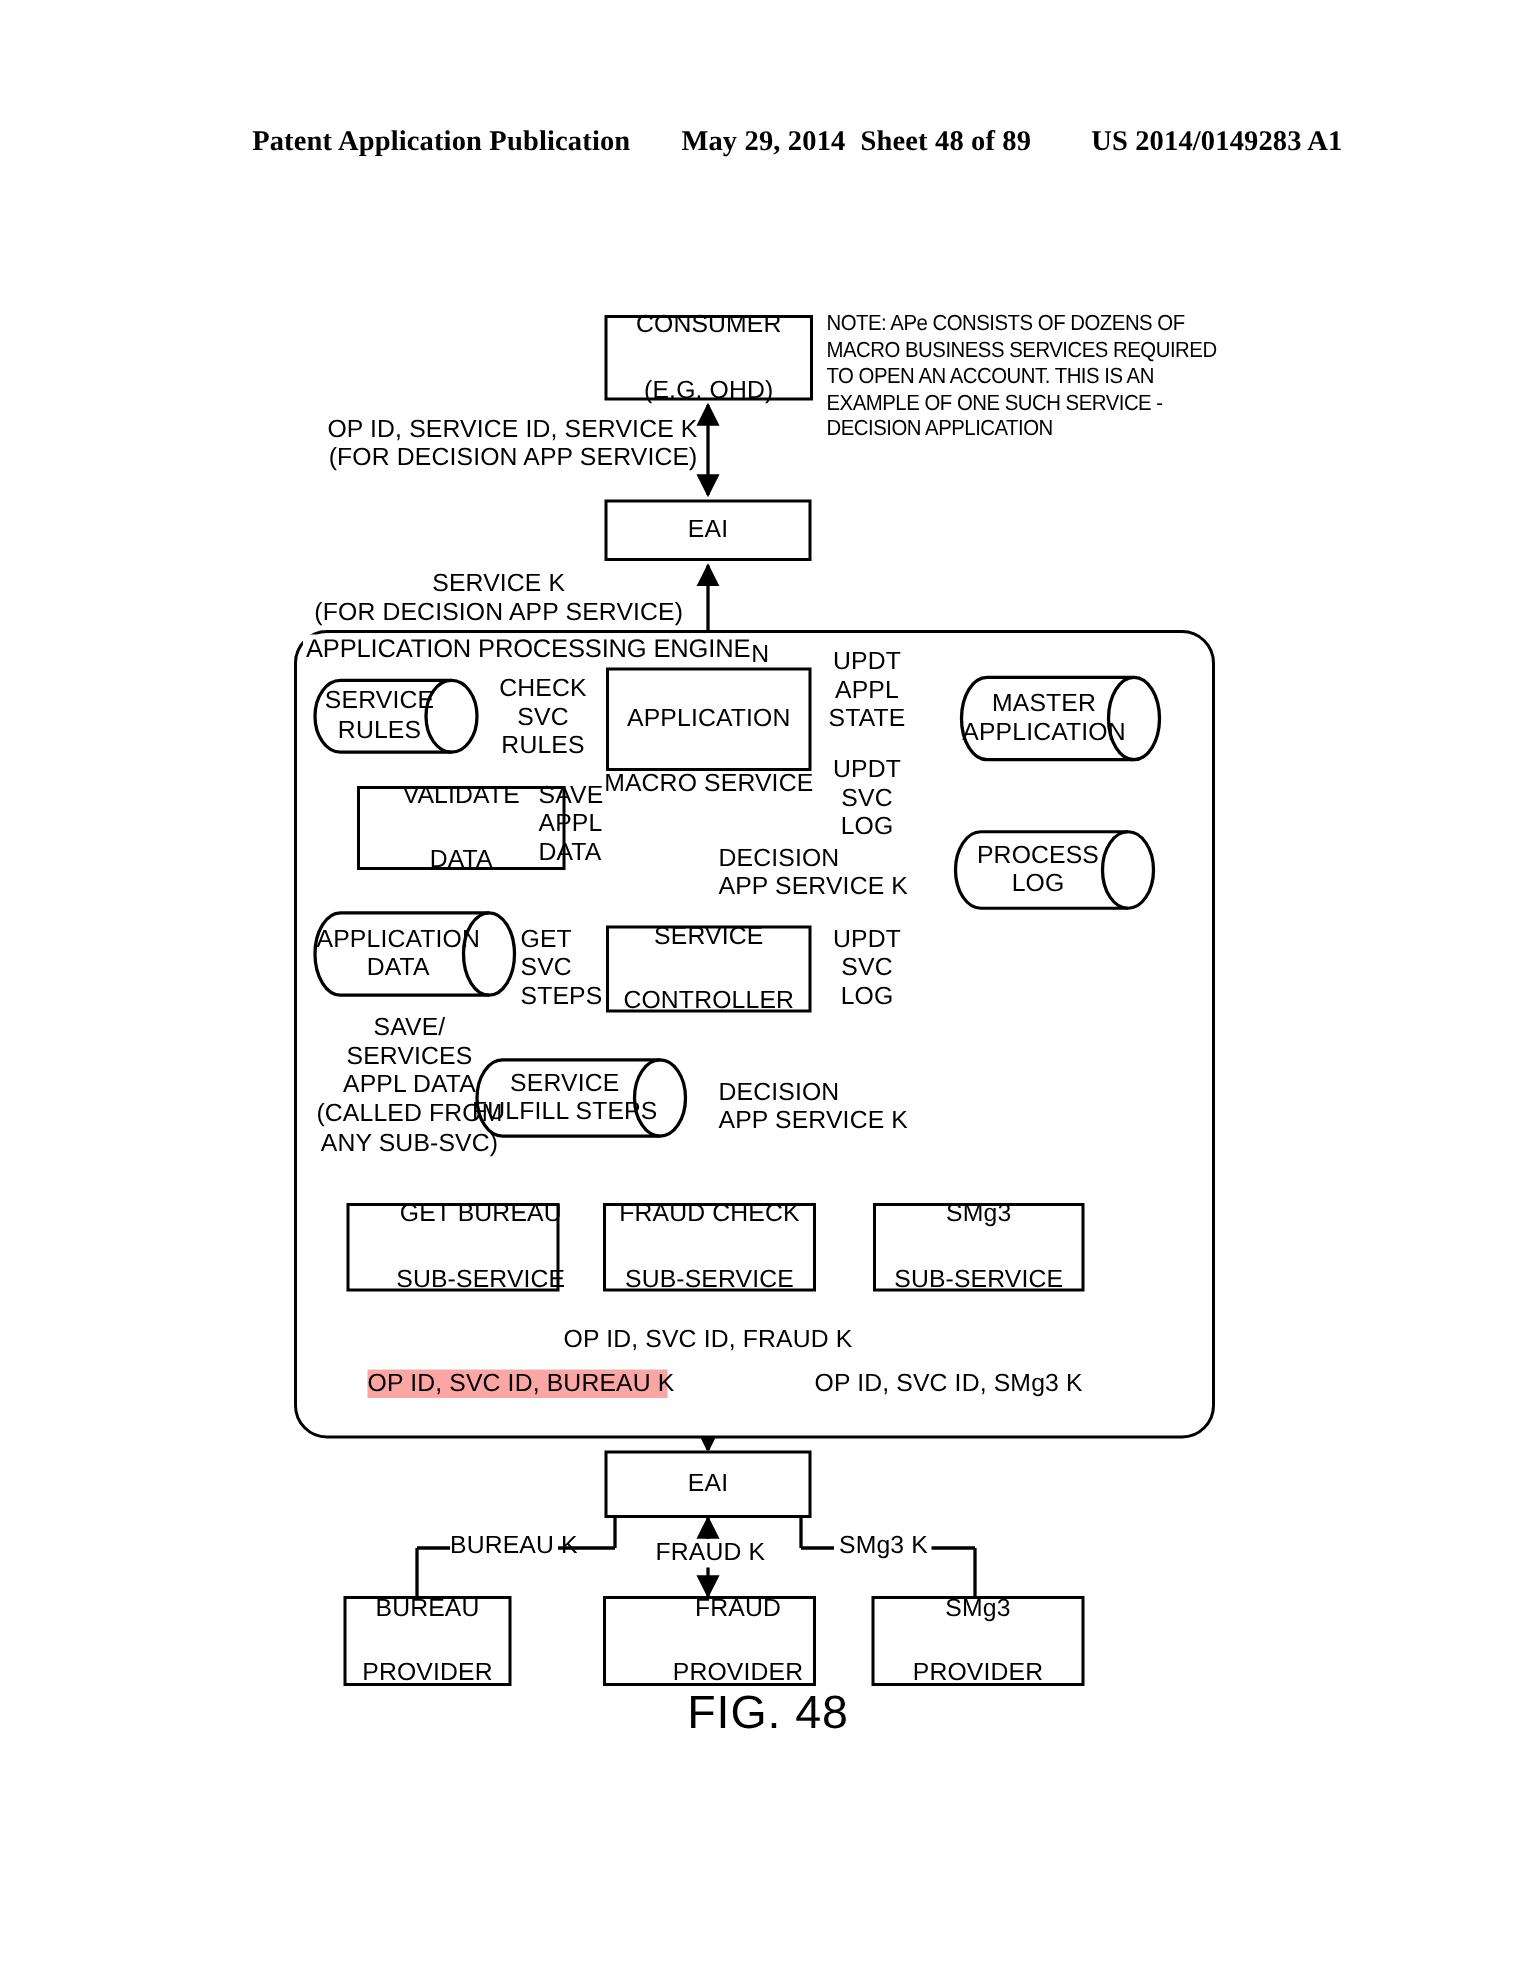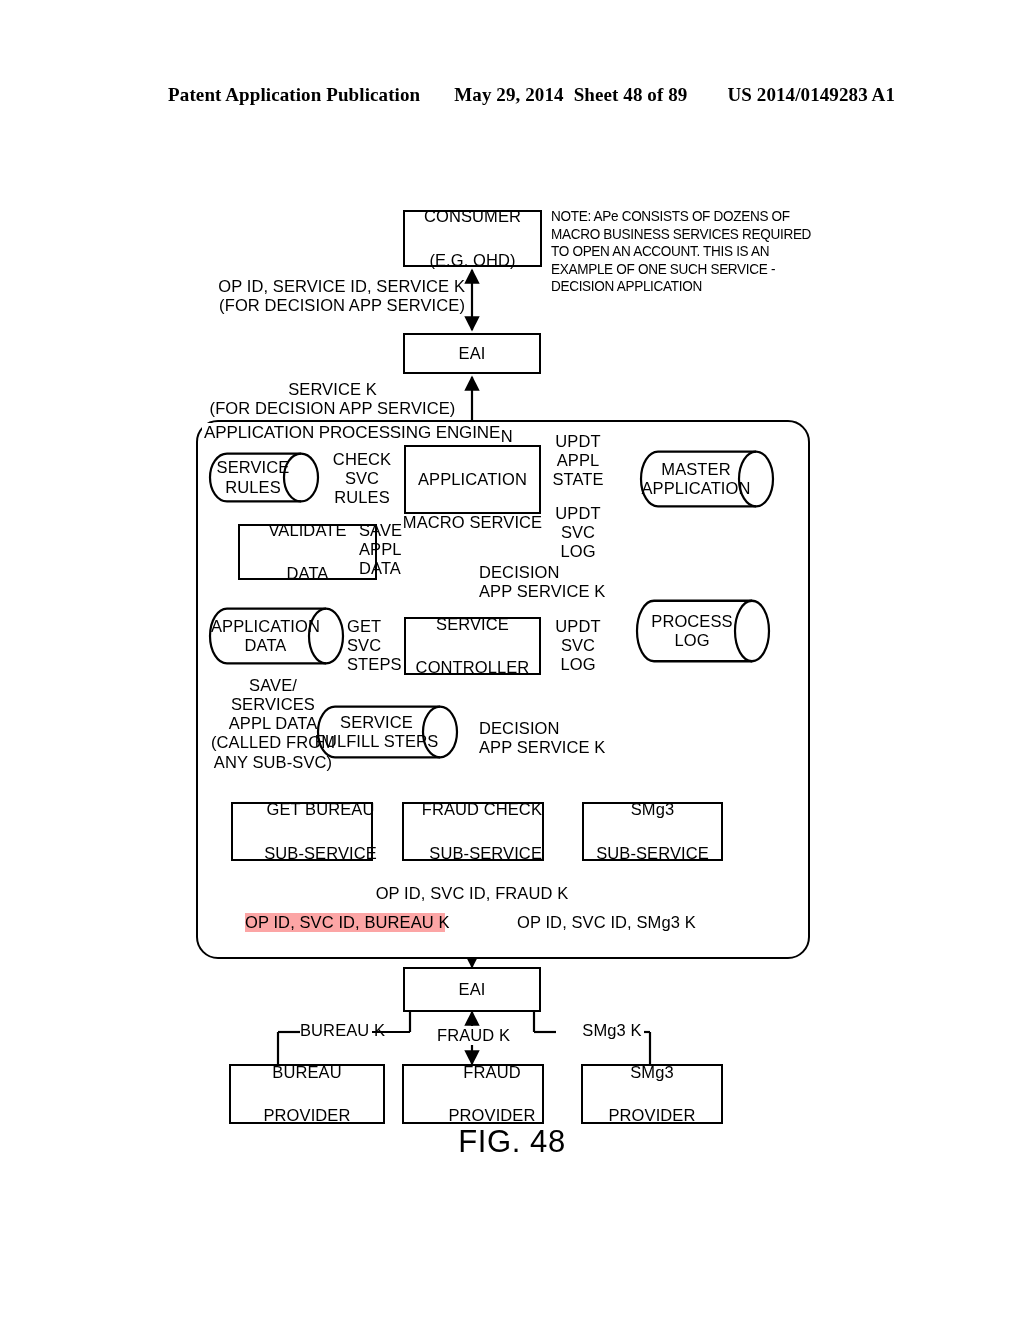--- a/index.html
+++ b/index.html
@@ -325,21 +325,21 @@
     <div>SAVE</div>
     <div>APPL</div>
     <div>DATA</div>
   </div>
 
   <div class="lbl l z3" style="left:479px; top:563px; width:130px;">
     <div>DECISION</div>
     <div>APP SERVICE K</div>
   </div>
 
-  <div class="node cyl z2" style="left:635px; top:599px; width:136px; height:64px;">
+  <div class="node cyl z2" style="left:635px; top:553px; width:136px; height:54px;">
     <svg class="cyl-shell" viewBox="0 0 136 58" preserveAspectRatio="none">
       <path d="M 19 1.6 L 117 1.6 A 17 27.4 0 0 1 117 56.4 L 19 56.4 A 17 27.4 0 0 1 19 1.6 Z" fill="#fff" stroke="#000" stroke-width="2.2"></path>
       <path d="M 117 1.6 A 17 27.4 0 0 0 117 56.4" fill="none" stroke="#000" stroke-width="2.2"></path>
     </svg>
     <div class="cyl-label">
       <span>PROCESS</span>
       <span>LOG</span>
     </div>
   </div>
 
@@ -393,47 +393,47 @@
   <div class="lbl l z3" style="left:479px; top:719px; width:130px;">
     <div>DECISION</div>
     <div>APP SERVICE K</div>
   </div>
 
   <div class="node box z2" style="left:231px; top:802px; width:142px; height:59px;padding-left:37px;">
     <span>GET BUREAU</span>
     <span>SUB-SERVICE</span>
   </div>
 
-  <div class="node box z2" style="left:402px; top:802px; width:142px; height:59px;align-items:flex-end;">
+  <div class="node box z2" style="left:402px; top:802px; width:142px; height:59px;">
     <span>FRAUD CHECK</span>
     <span>SUB-SERVICE</span>
   </div>
 
   <div class="node box z2" style="left:582px; top:802px; width:141px; height:59px;">
     <span>SMg3</span>
     <span>SUB-SERVICE</span>
   </div>
 
   <div class="lbl c z3" style="left:372px; top:884px; width:200px; background:#fff;">OP ID, SVC ID, FRAUD K</div>
 
   <div class="lbl l z3" style="left:245px; top:913px; width:200px; background:#fca5a5;">OP ID, SVC ID, BUREAU K</div>
 
-  <div class="lbl l z3" style="left:517px; top:913px; width:190px; background:#fff;">OP ID, SVC ID, SMg3 K</div>
+  <div class="lbl l z3" style="left:543px; top:913px; width:190px; background:#fff;">OP ID, SVC ID, SMg3 K</div>
 
   <div class="node box z2" style="left:403px; top:967px; width:138px; height:45px;">
     <span>EAI</span>
   </div>
 
   <div class="lbl c z3" style="left:300px; top:1021px; width:72px; background:#fff;">BUREAU K</div>
 
   <div class="lbl c z3" style="left:437px; top:1026px; width:72px; background:#fff;">FRAUD K</div>
 
-  <div class="lbl c z3" style="left:580px; top:1021px; width:64px; background:#fff;">SMg3 K</div>
-
-  <div class="node box z2" style="left:229px; top:1064px; width:156px; height:60px;">
+  <div class="lbl c z3" style="left:557px; top:1021px; width:64px; background:#fff;">SMg3 K</div>
+
+  <div class="node box z2" style="left:229px; top:1064px; width:112px; height:60px;">
     <span>BUREAU</span>
     <span>PROVIDER</span>
   </div>
 
   <div class="node box z2" style="left:402px; top:1064px; width:142px; height:60px;padding-left:38px;">
     <span>FRAUD</span>
     <span>PROVIDER</span>
   </div>
 
   <div class="node box z2" style="left:581px; top:1064px; width:142px; height:60px;">

